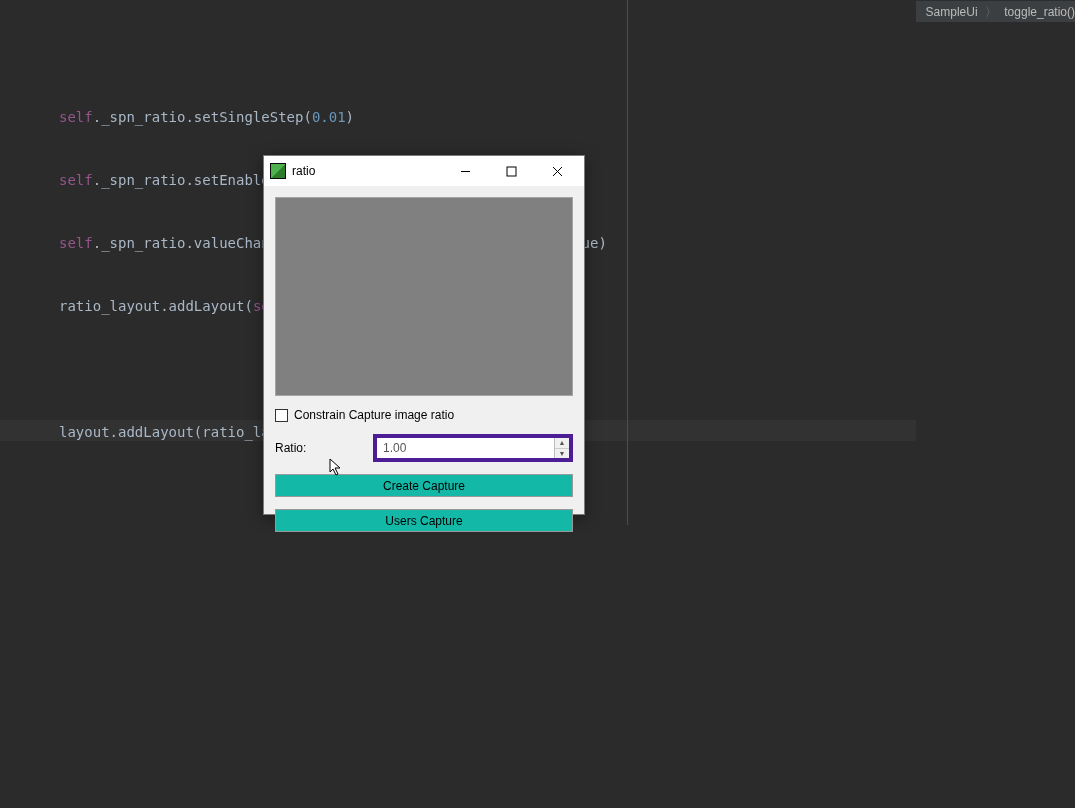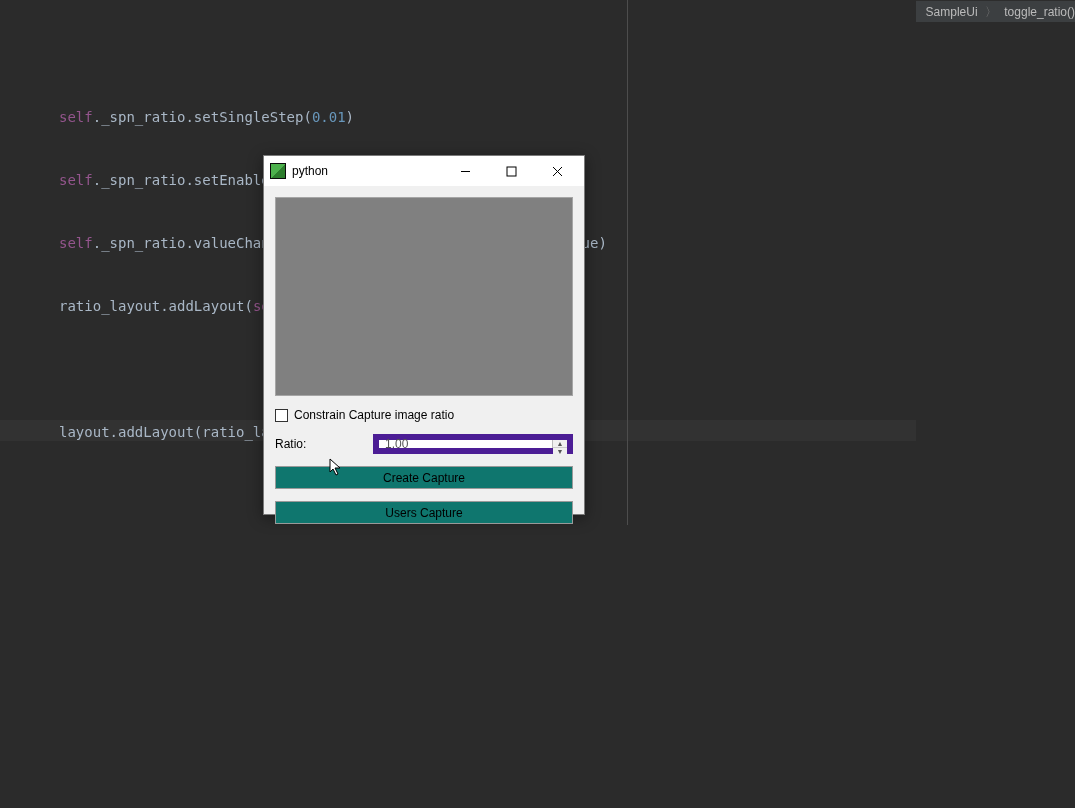--- a/index.html
+++ b/index.html
@@ -134,22 +134,22 @@
     border: 1px solid #333;
     background: #fff;
   }
   .ratio-row {
     display: flex; align-items: center; 
     margin-top: 4px;
   }
   .ratio-label { width: 98px; }
   .spin {
     flex: 1;
-    height: 20px;
-    border: 6px solid #4c1d95;
+    height: 28px;
+    border: 4px solid #4c1d95;
     background: #fff;
     display: flex;
     align-items: center;
   }
   .spin-val { flex: 1; padding: 0 6px; font-size: 12px; color: #555; }
   .spin-btns {
     width: 15px;
     border-left: 1px solid #bcbcbc;
     display: flex; flex-direction: column;
     height: 100%;
@@ -158,21 +158,21 @@
     flex: 1;
     display:flex;align-items:center;justify-content:center;
     font-size: 7px;
     color:#555;
     background:#f0f0f0;
   }
   .spin-btns div:first-child { border-bottom:1px solid #ccc;}
   .dlg-btn {
     height: 23px;
     border: 1px solid #999;
-    background: #0f766e;
+    background: #14b8a6;
     font-size: 12px;
     display:flex;align-items:center;justify-content:center;
     margin-top: 4px;
   }
   .cursor {
     position:absolute;
     left: 329px; top: 458px;
     z-index: 50;
     pointer-events:none;
   }
@@ -216,21 +216,21 @@
     <span>SampleUi</span>
     <span class="sep">〉</span>
     <span>toggle_ratio()</span>
   </div>
 
 </div>
 
 <div class="dialog">
   <div class="titlebar">
     <div class="appicon"></div>
-    <div class="title">python</div>
+    <div class="title">ratio</div>
     <div class="titlebar-btns">
       <div class="titlebar-btn">
         <svg width="11" height="11">
             <line x1="1" y1="5.5" x2="10" y2="5.5" stroke="#000" stroke-width="1"></line>
           </svg>
       </div>
       <div class="titlebar-btn">
         <svg width="11" height="11">
             <rect x="1" y="1" width="9" height="9" fill="none" stroke="#000" stroke-width="1"></rect>
           </svg>

